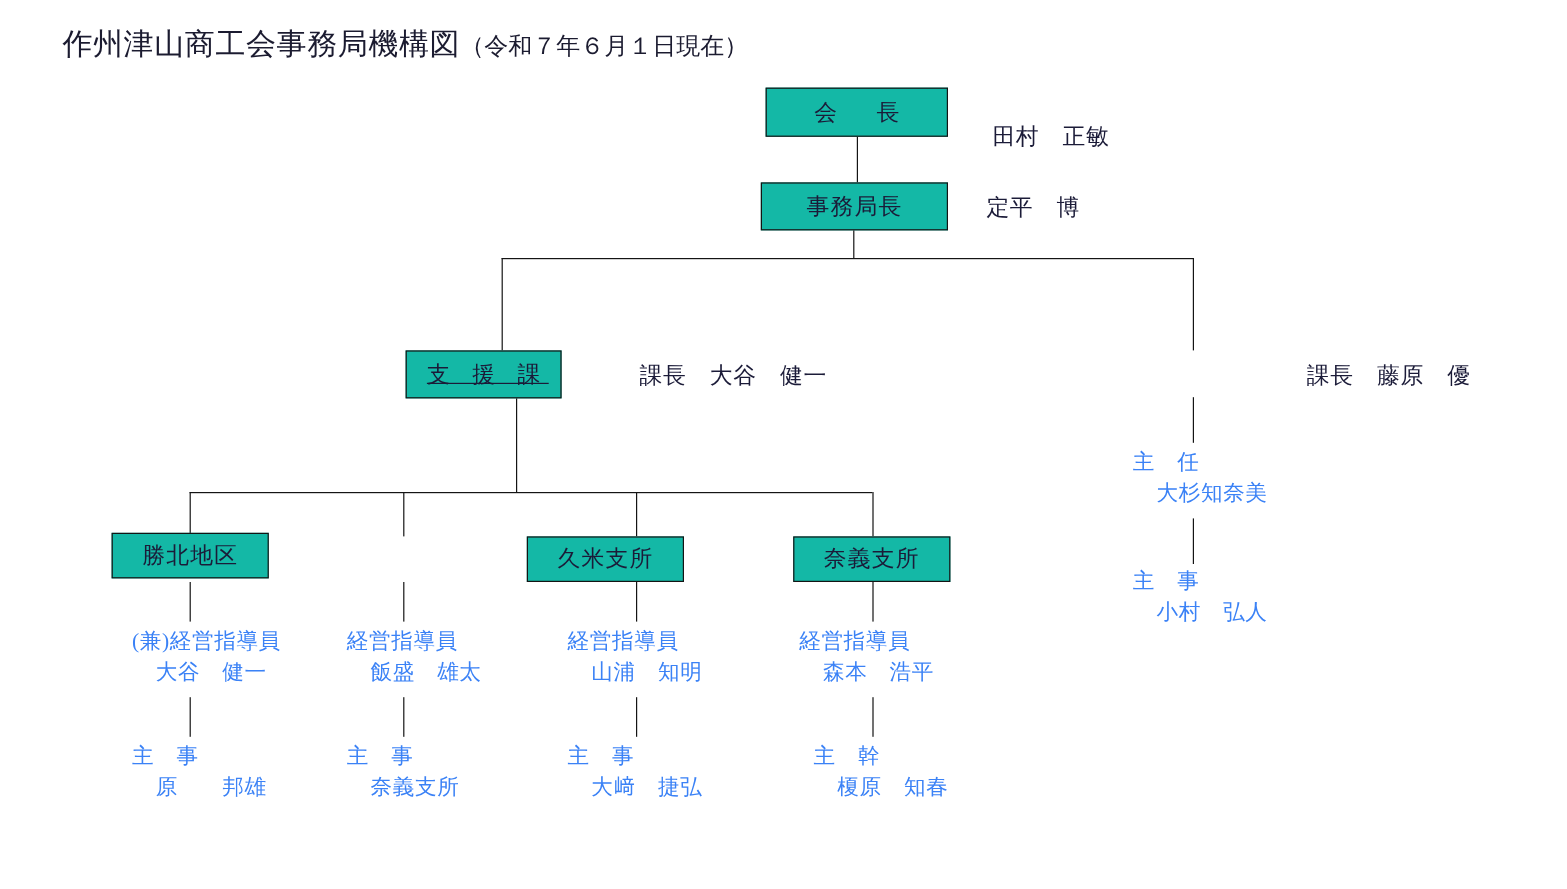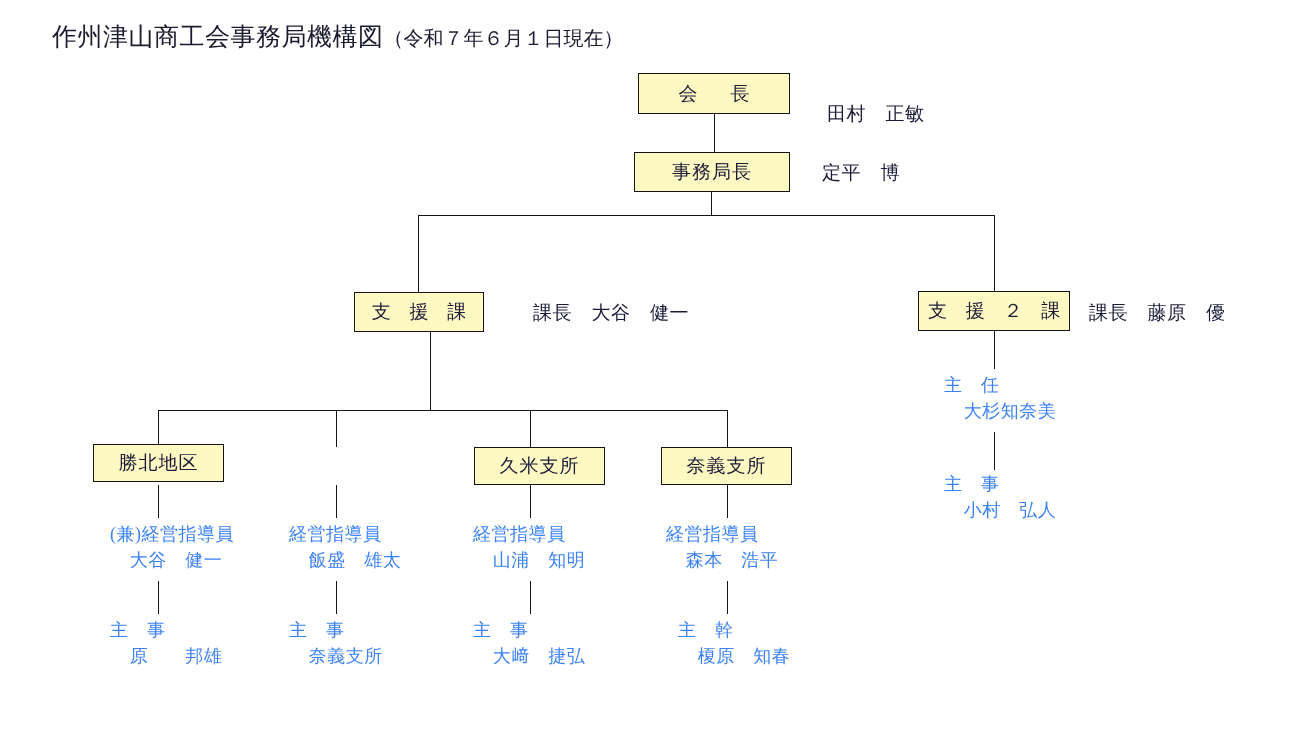--- a/index.html
+++ b/index.html
@@ -29,21 +29,21 @@
     color: #1b1b30;
   }
   .title .date {
     font-size: 20px;
     letter-spacing: 0px;
   }
   .box {
     position: absolute;
     box-sizing: border-box;
     border: 1.4px solid #141414;
-    background: #fef9c3;
+    background: #14b8a6;
     display: flex;
     align-items: center;
     justify-content: center;
     font-size: 19px;
     color: #1b1b38;
     white-space: nowrap;
     letter-spacing: 1px;
   }
   .box.wide-sp {
     letter-spacing: 7px;
@@ -101,28 +101,25 @@
   <div class="box" style="left:634px; top:152px; width:156px; height:40px;">
     <span>事務局長</span>
   </div>
   <div class="label" style="left:822px; top:160px;">定平　博</div>
 
   <div class="vline" style="left:711px; top:192px; height:23px;"></div>
   <div class="hline" style="left:418px; top:215px; width:577px;"></div>
   <div class="vline" style="left:418px; top:215px; height:77px;"></div>
   <div class="vline" style="left:994px; top:215px; height:77px;"></div>
 
-  <div class="box wide-sp" style="left:354px; top:292px; width:130px; height:40px;">
+  <div class="box wide-sp" style="left:338px; top:292px; width:130px; height:40px;text-decoration:underline;">
     <span>支 援 課</span>
   </div>
   <div class="label" style="left:533px; top:300px;">課長　大谷　健一</div>
 
-  <div class="box wide-sp" style="left:918px; top:291px; width:152px; height:40px;">
-    <span>支 援 ２ 課</span>
-  </div>
   <div class="label" style="left:1089px; top:300px;">課長　藤原　優</div>
 
   <div class="vline" style="left:994px; top:331px; height:38px;"></div>
   <div class="staff" style="left:944px; top:372px;">
     <span class="role">主　任</span>
     <span class="person">大杉知奈美</span>
   </div>
   <div class="vline" style="left:994px; top:432px; height:38px;"></div>
   <div class="staff" style="left:944px; top:471px;">
     <span class="role">主　事</span>
@@ -154,21 +151,21 @@
   <div class="staff" style="left:289px; top:521px;">
     <span class="role">経営指導員</span>
     <span class="person">飯盛　雄太</span>
   </div>
   <div class="vline" style="left:336px; top:581px; height:33px;"></div>
   <div class="staff" style="left:289px; top:617px;">
     <span class="role">主　事</span>
     <span class="person">奈義支所</span>
   </div>
 
-  <div class="box" style="left:474px; top:447px; width:131px; height:38px;">
+  <div class="box" style="left:439px; top:447px; width:131px; height:38px;">
     <span>久米支所</span>
   </div>
   <div class="vline" style="left:530px; top:485px; height:33px;"></div>
   <div class="staff" style="left:473px; top:521px;">
     <span class="role">経営指導員</span>
     <span class="person">山浦　知明</span>
   </div>
   <div class="vline" style="left:530px; top:581px; height:33px;"></div>
   <div class="staff" style="left:473px; top:617px;">
     <span class="role">主　事</span>

